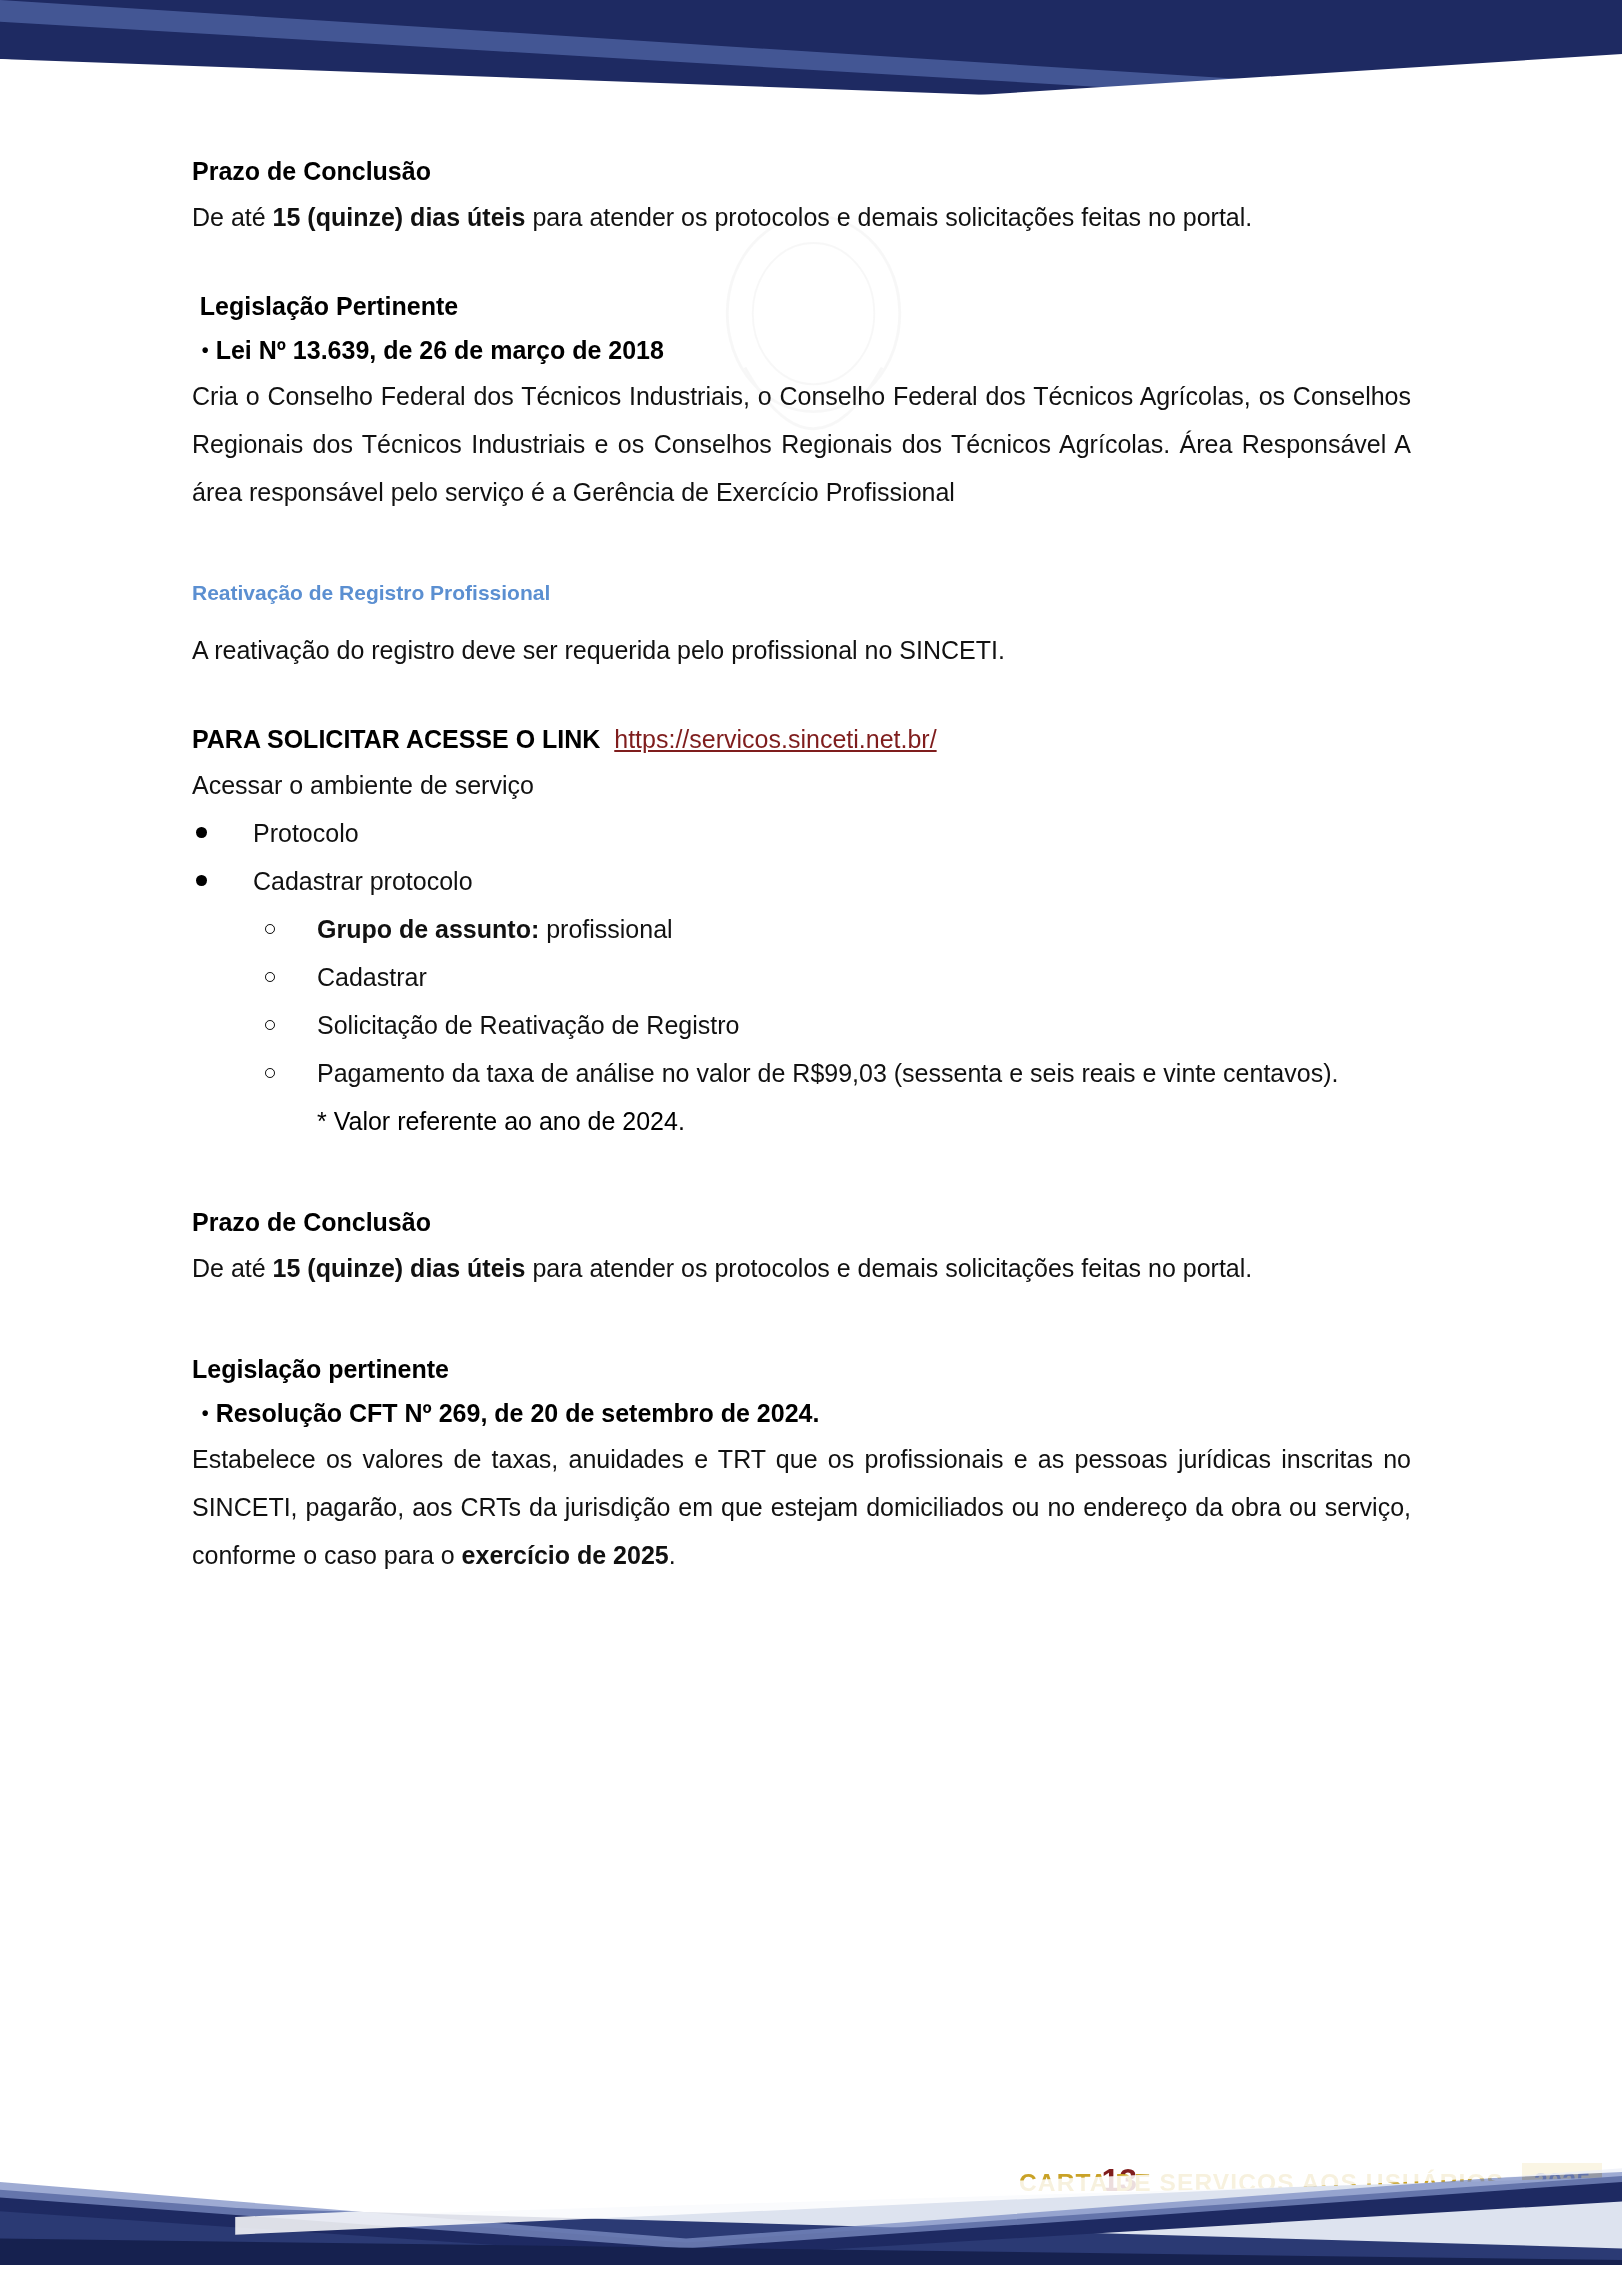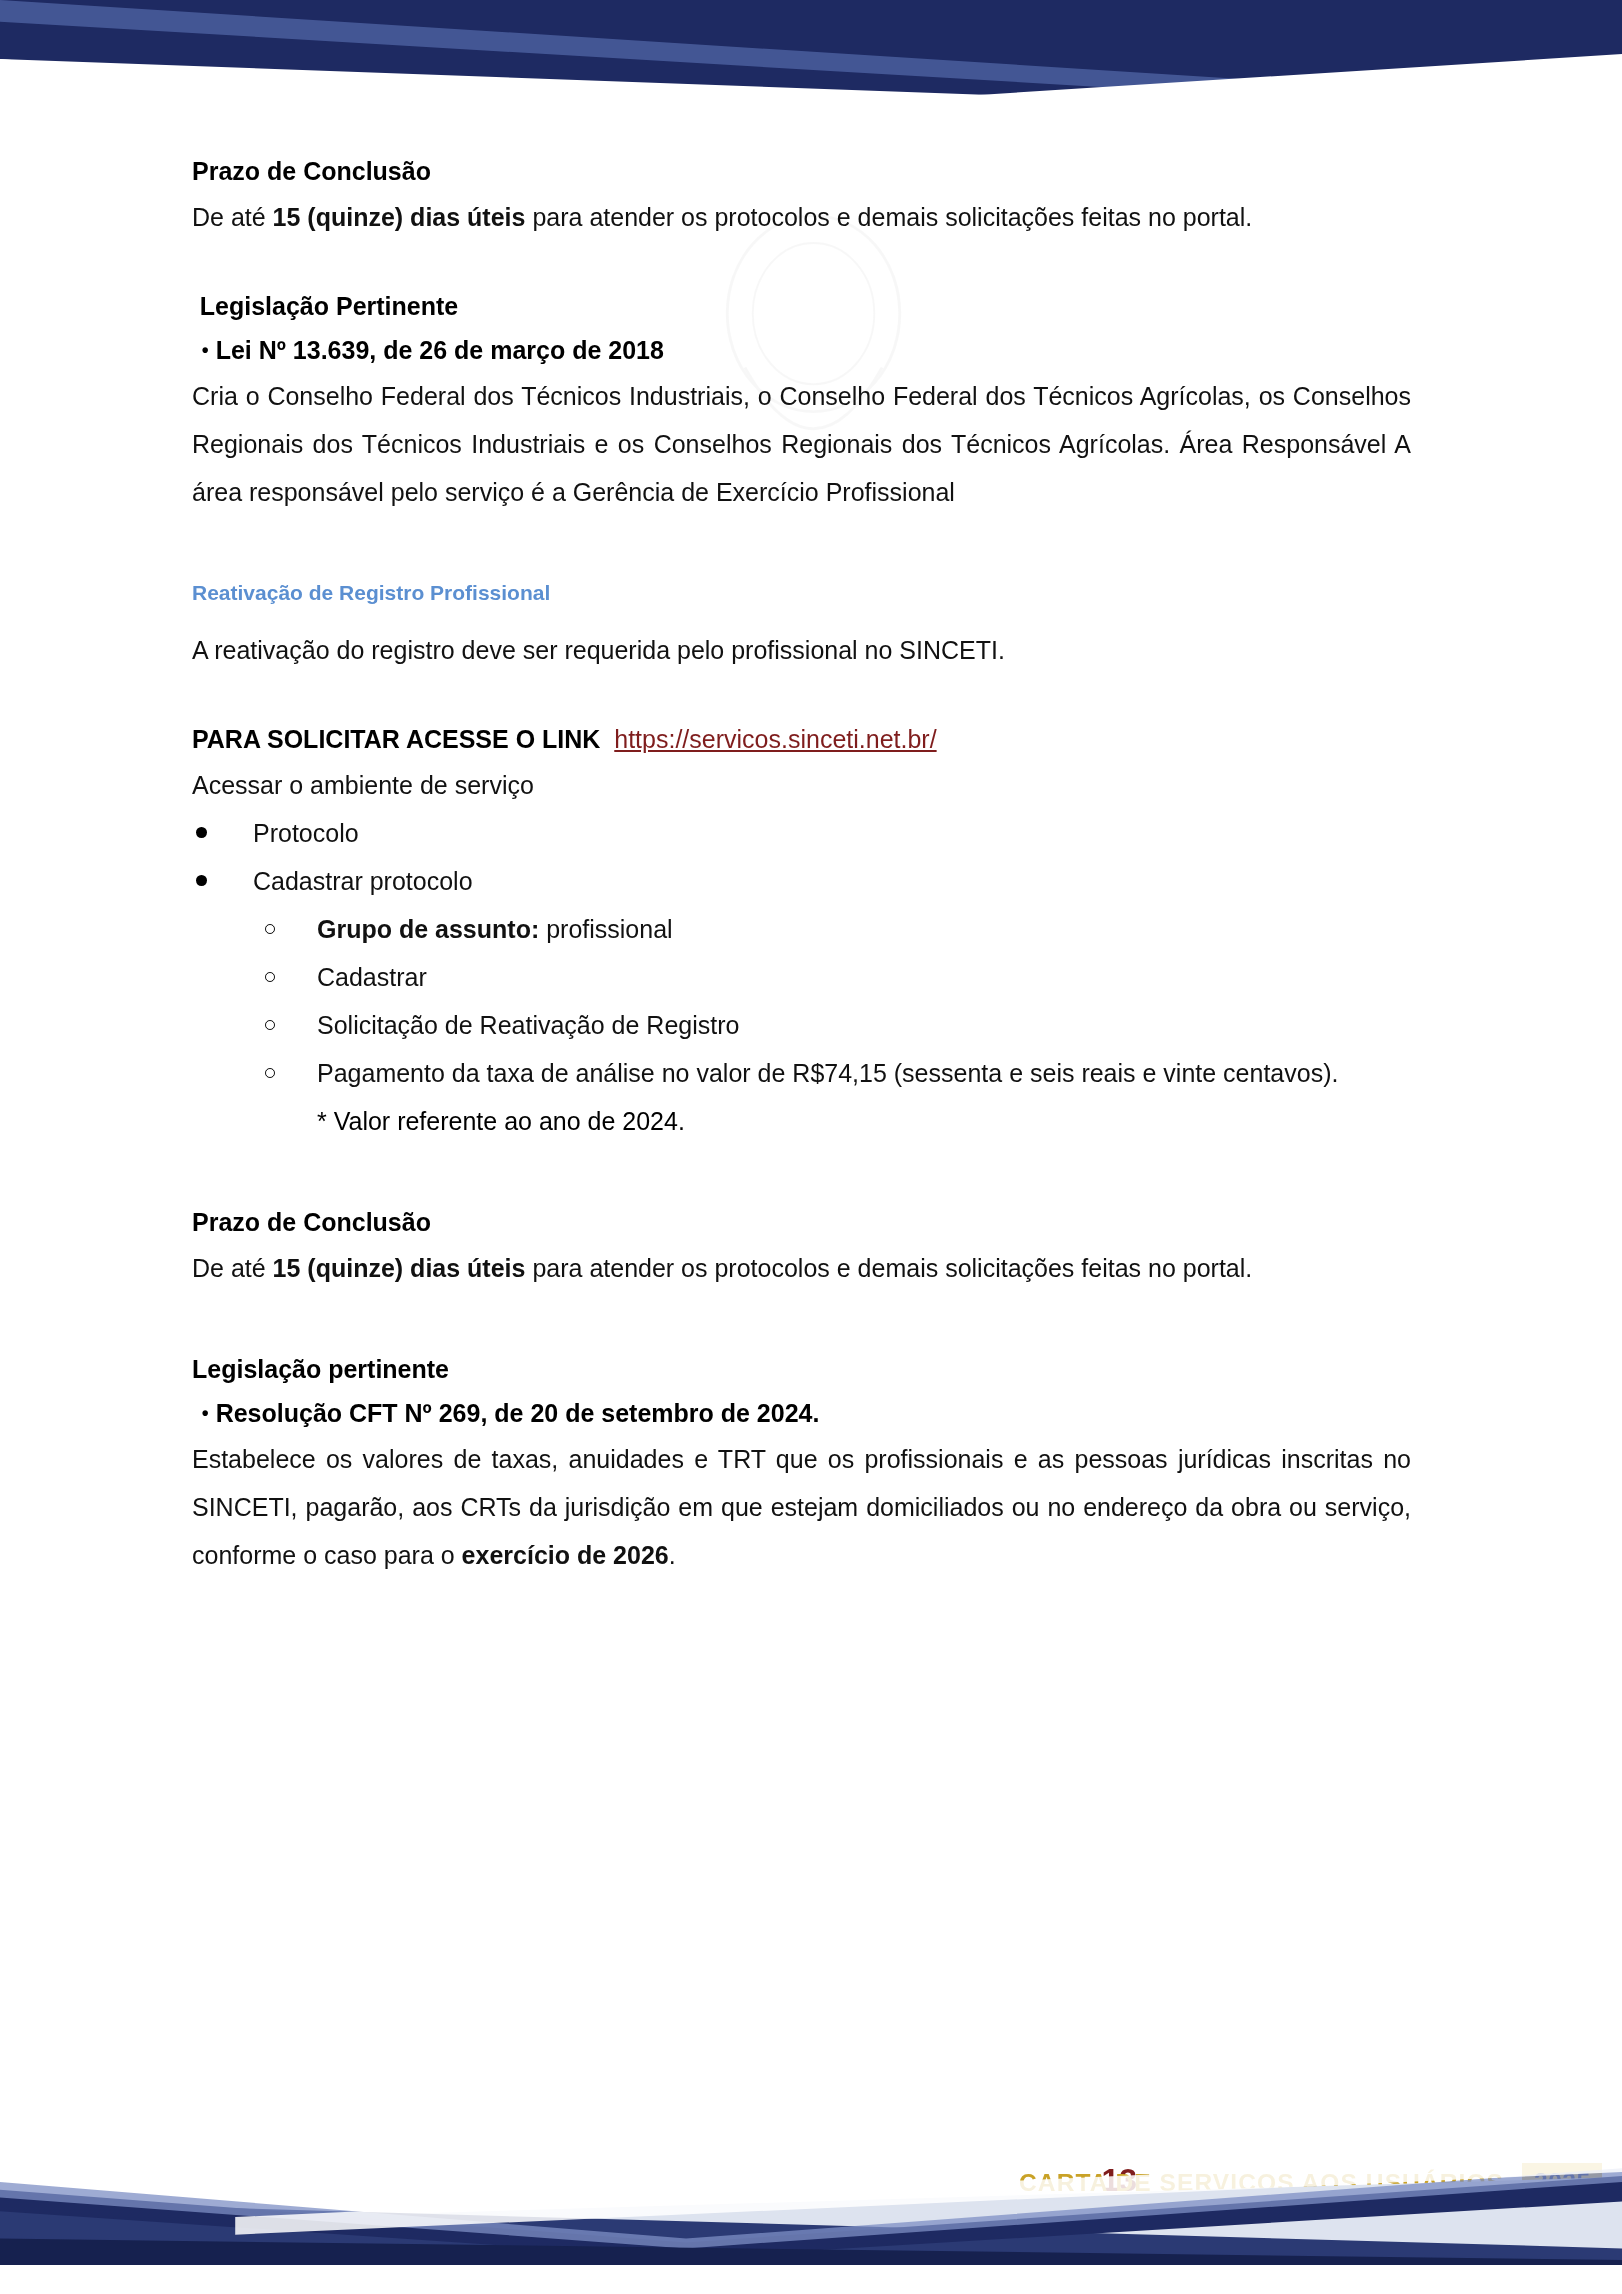--- a/index.html
+++ b/index.html
@@ -242,34 +242,34 @@
 
     <ul class="lvl1">
       <li><span class="bullet-filled"></span><span>Protocolo</span></li>
       <li><span class="bullet-filled"></span><span>Cadastrar protocolo</span></li>
     </ul>
 
     <ul class="lvl2">
       <li><span class="bullet-hollow"></span><b>Grupo de assunto:</b><span> profissional</span></li>
       <li><span class="bullet-hollow"></span><span>Cadastrar</span></li>
       <li><span class="bullet-hollow"></span><span>Solicitação de Reativação de Registro</span></li>
-      <li><span class="bullet-hollow"></span><span>Pagamento da taxa de análise no valor de R$74,15 (sessenta e seis reais e vinte centavos).</span></li>
+      <li><span class="bullet-hollow"></span><span>Pagamento da taxa de análise no valor de R$99,03 (sessenta e seis reais e vinte centavos).</span></li>
     </ul>
     <p class="sub-note">* Valor referente ao ano de 2024.</p>
 
     <div class="spacer-lg"></div>
 
     <p class="head-bold">Prazo de Conclusão</p>
     <p class="body-text"><span>De até </span><b>15 (quinze) dias úteis</b><span> para atender os protocolos e demais solicitações feitas no portal.</span></p>
 
     <div class="spacer-lg"></div>
 
     <p class="head-bold">Legislação pertinente</p>
     <p class="legis-bullet"><span class="dot">•</span> <span>Resolução CFT  Nº 269, de 20 de setembro de 2024.</span></p>
-    <p class="body-text"><span>Estabelece os valores de taxas, anuidades e TRT que os profissionais e as pessoas jurídicas inscritas no SINCETI, pagarão, aos CRTs da jurisdição em que estejam domiciliados ou no endereço da obra ou serviço, conforme o caso para o </span><b>exercício de 2026</b><span>.</span></p>
+    <p class="body-text"><span>Estabelece os valores de taxas, anuidades e TRT que os profissionais e as pessoas jurídicas inscritas no SINCETI, pagarão, aos CRTs da jurisdição em que estejam domiciliados ou no endereço da obra ou serviço, conforme o caso para o </span><b>exercício de 2025</b><span>.</span></p>
 
   </div>
 
   <div class="footer">
     <div class="page-number">13</div>
     <div class="footer-brand">CARTA DE SERVIÇOS AOS USUÁRIOS</div>
     <div class="footer-year">2025</div>
   </div>
 
   <div class="band-bottom">

